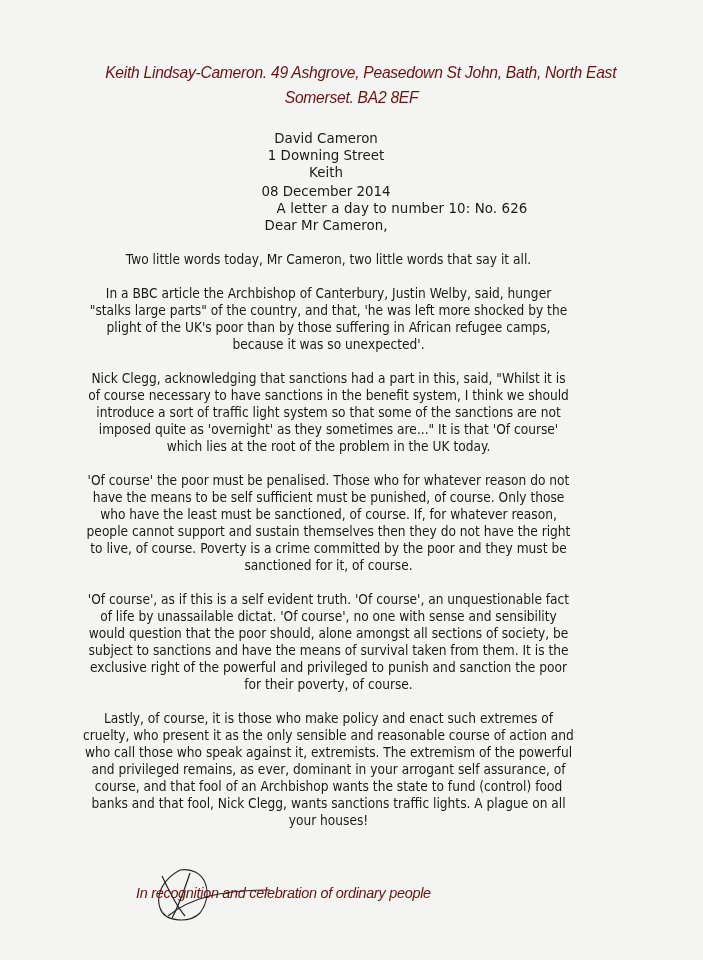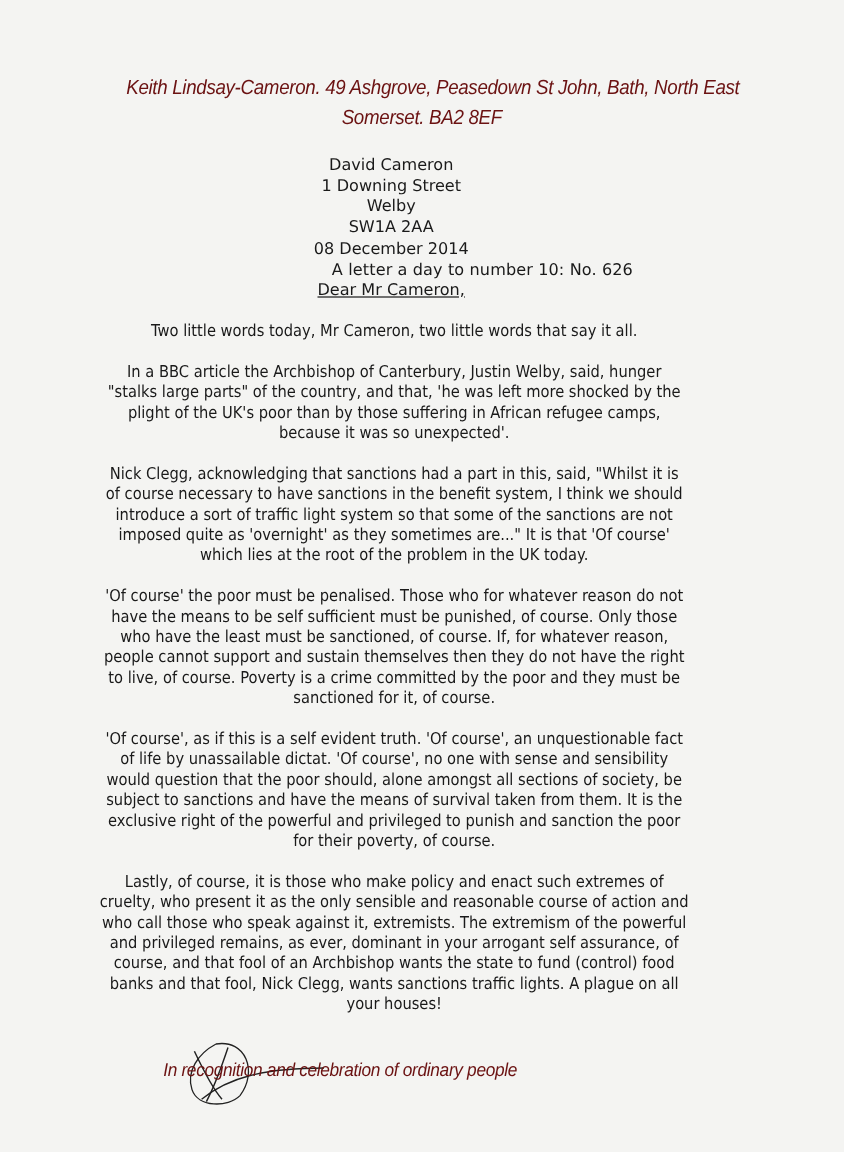--- a/index.html
+++ b/index.html
@@ -40,21 +40,21 @@
       font-family: "DejaVu Sans", sans-serif;
       font-size: 13.6px;
       line-height: 17px;
       transform: scaleX(0.9);
       transform-origin: left;
       width: 650px;
       white-space: nowrap;
       margin-top: 17px;
     }
     .para div { height: 17px; }
-    .salutation { height: 17px; text-decoration: underline; }
+    .salutation { height: 17px; }
     .signature {
       position: absolute; left: 150px; top: 868px; width: 140px; height: 60px;
     }
     .footer-motto {
       position: absolute; top: 884px; left: 136px;
       font-family: "Liberation Sans", sans-serif;
       font-style: italic;
       color: #6b1212;
       font-size: 15.5px;
       letter-spacing: -0.3px;
@@ -67,22 +67,21 @@
 
 <div class="letterhead">
   <span class="line1">Keith Lindsay-Cameron. 49 Ashgrove, Peasedown St John, Bath, North East</span>
   <span class="line2">Somerset. BA2 8EF</span>
 </div>
 
 <div class="body-text">
   <div class="recipient">
     <div>David Cameron</div>
     <div>1 Downing Street</div>
-    <div>Welby</div>
-    <div>SW1A 2AA</div>
+    <div>Keith</div>
   </div>
   <div class="date">08 December 2014</div>
   <div class="series">A letter a day to number 10: No. 626</div>
   <div class="salutation">Dear Mr Cameron,</div>
 
   <div id="paragraphs">
       <div class="para">
         <div>Two little words today, Mr Cameron, two little words that say it all.</div>
       </div>
       <div class="para">

